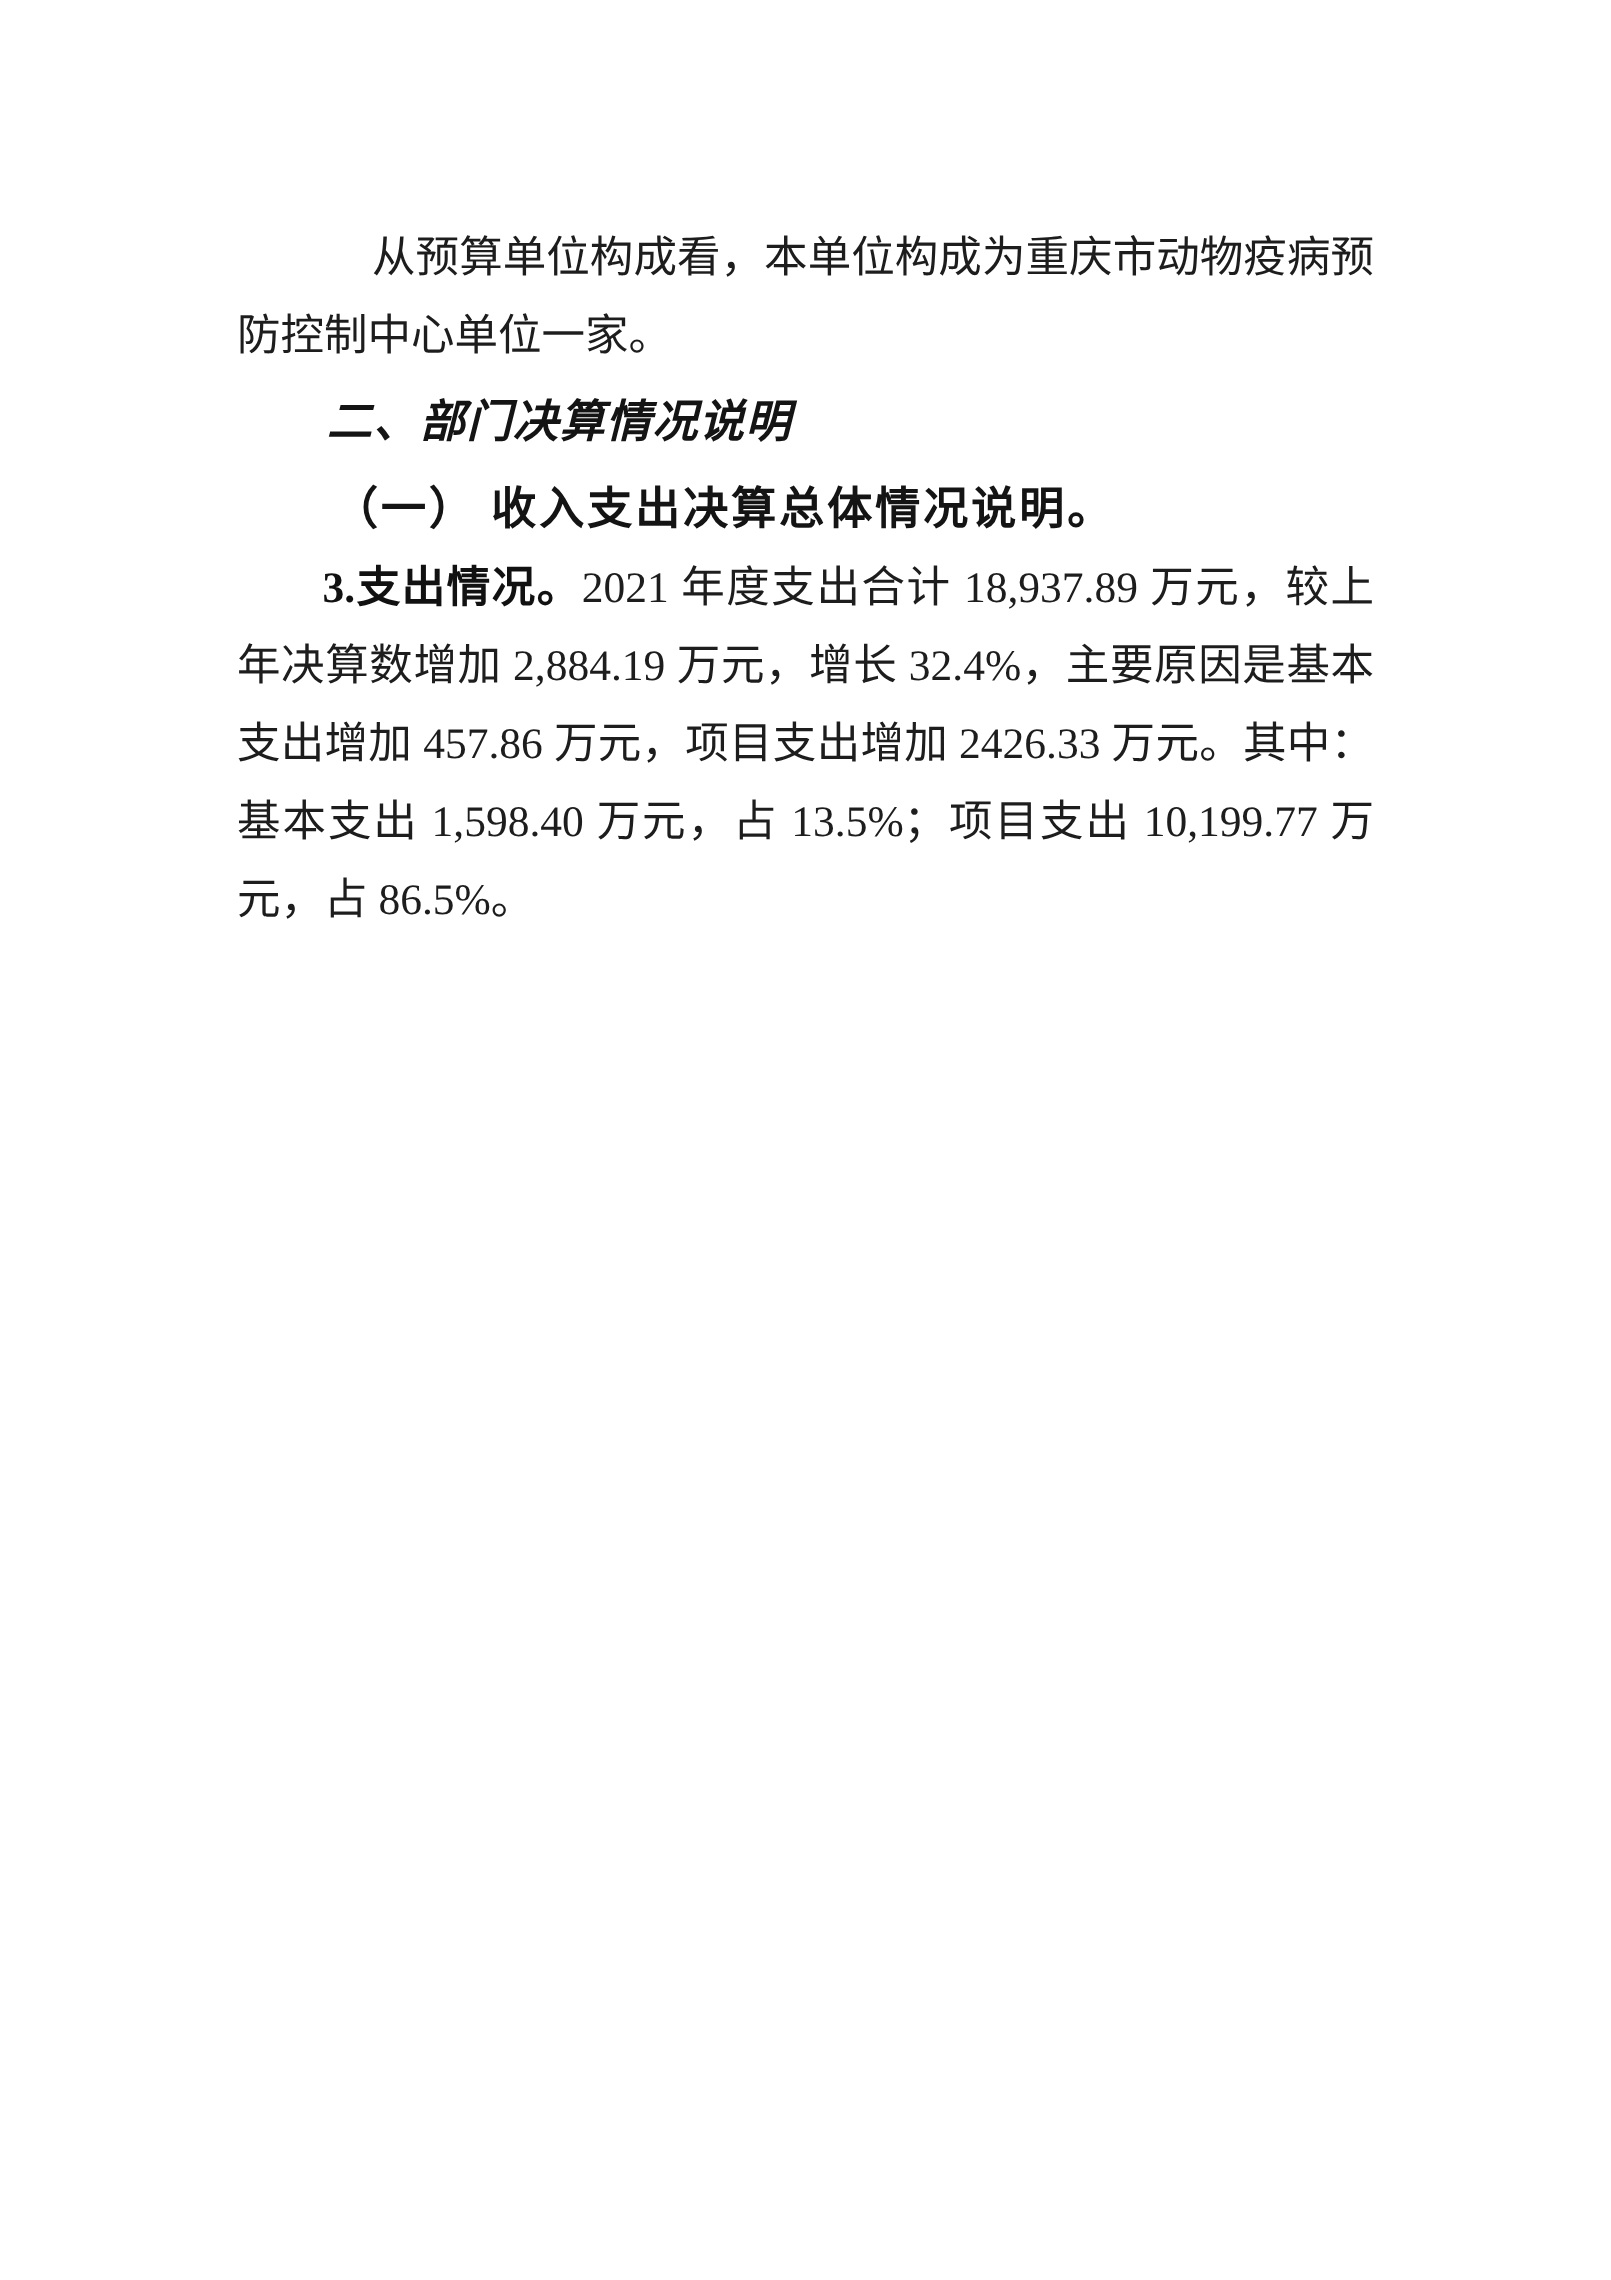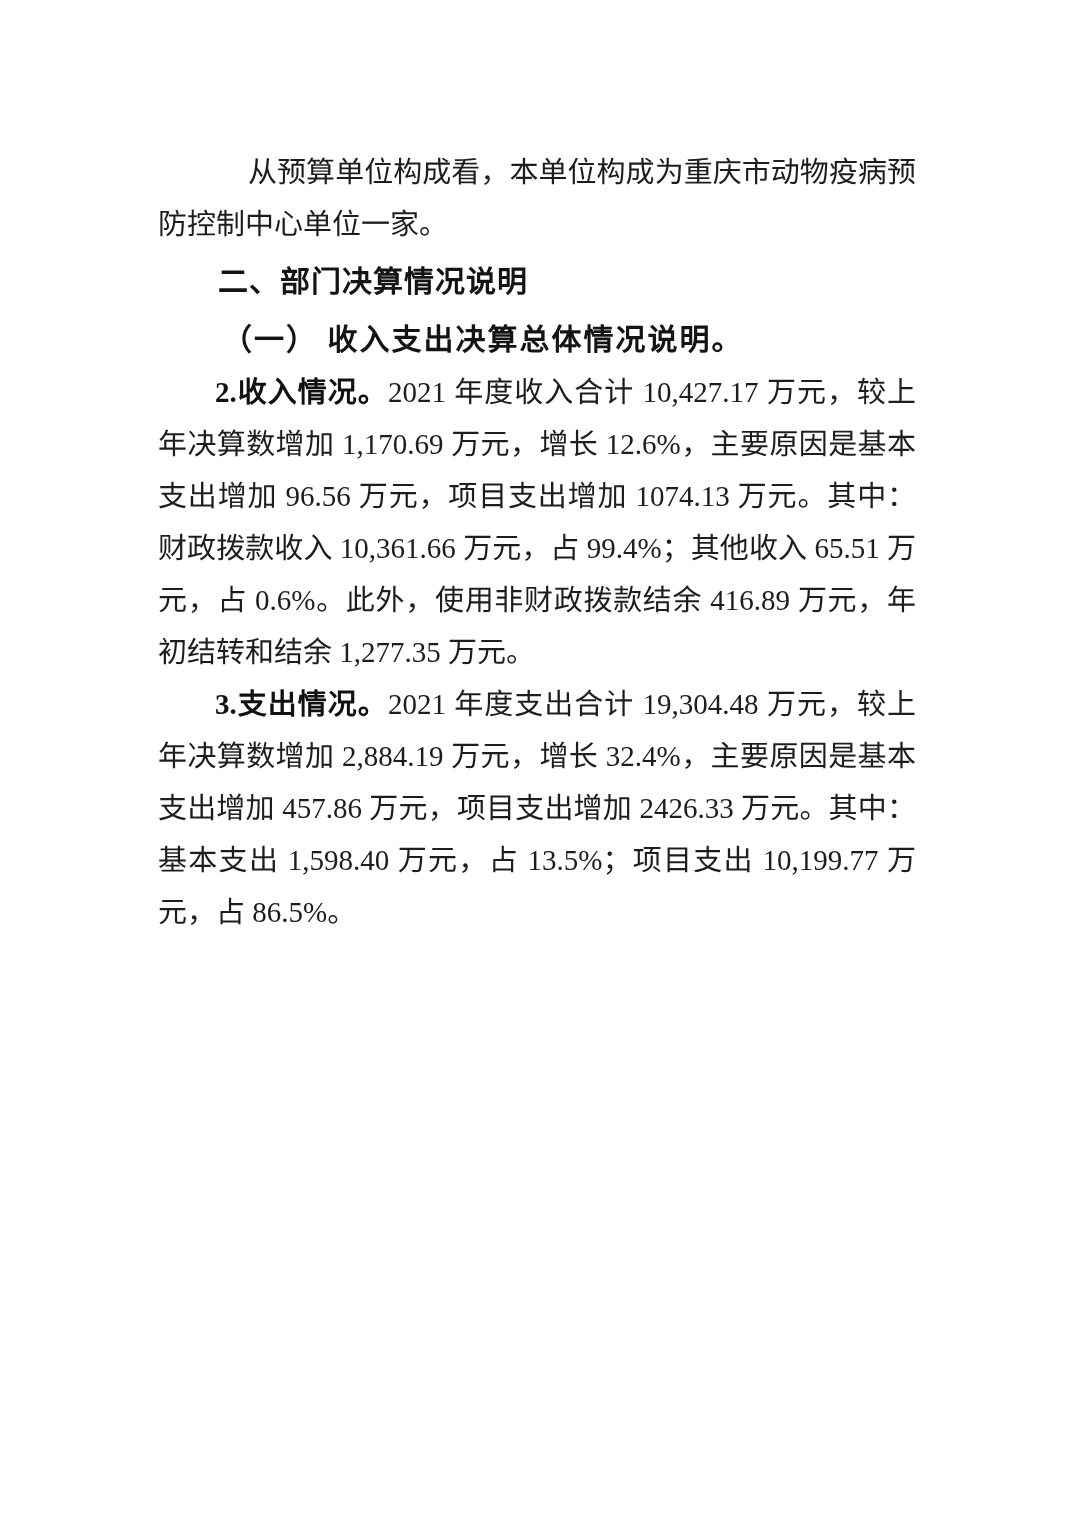--- a/index.html
+++ b/index.html
@@ -34,20 +34,21 @@
   }
   h2.sec {
     font-family: "Liberation Sans", "DejaVu Sans", sans-serif;
     font-size: 30px;
     font-weight: 700;
     color: #141414;
     margin: 6px 0 0 60px;
     line-height: 52px;
     text-align: right;
     letter-spacing: 1px;
+    font-style: italic;
   }
   h3.subsec {
     font-family: "Liberation Serif", "DejaVu Serif", serif;
     font-size: 30px;
     font-weight: 700;
     color: #141414;
     margin: 6px 0 0 64px;
     line-height: 52px;
     text-align: right;
     letter-spacing: 2px;
@@ -66,18 +67,17 @@
 
 <div class="page">
 
   <p class="para intro">从预算单位构成看，本单位构成为重庆市动物疫病预防控制中心单位一家。</p>
 
   <h2 class="sec">二、部门决算情况说明</h2>
 
   <h3 class="subsec">（一） 收入支出决算总体情况说明。</h3>
 
 
-  <p class="para mt-p2"><b class="lead">2.收入情况。</b><span>2021 年度收入合计 10,427.17 万元，较上年决算数增加 1,170.69 万元，增长 12.6%，主要原因是基本支出增加 96.56 万元，项目支出增加 1074.13 万元。其中：财政拨款收入 10,361.66 万元，占 99.4%；其他收入 65.51 万元，占 0.6%。此外，使用非财政拨款结余 416.89 万元，年初结转和结余 1,277.35 万元。</span></p>
 
-  <p class="para mt-p3"><b class="lead">3.支出情况。</b><span>2021 年度支出合计 19,304.48 万元，较上年决算数增加 2,884.19 万元，增长 32.4%，主要原因是基本支出增加 457.86 万元，项目支出增加 2426.33 万元。其中：基本支出 1,598.40 万元，占 13.5%；项目支出 10,199.77 万元，占 86.5%。</span></p>
+  <p class="para mt-p3"><b class="lead">3.支出情况。</b><span>2021 年度支出合计 18,937.89 万元，较上年决算数增加 2,884.19 万元，增长 32.4%，主要原因是基本支出增加 457.86 万元，项目支出增加 2426.33 万元。其中：基本支出 1,598.40 万元，占 13.5%；项目支出 10,199.77 万元，占 86.5%。</span></p>
 
 
 </div>
 
 </body></html>

